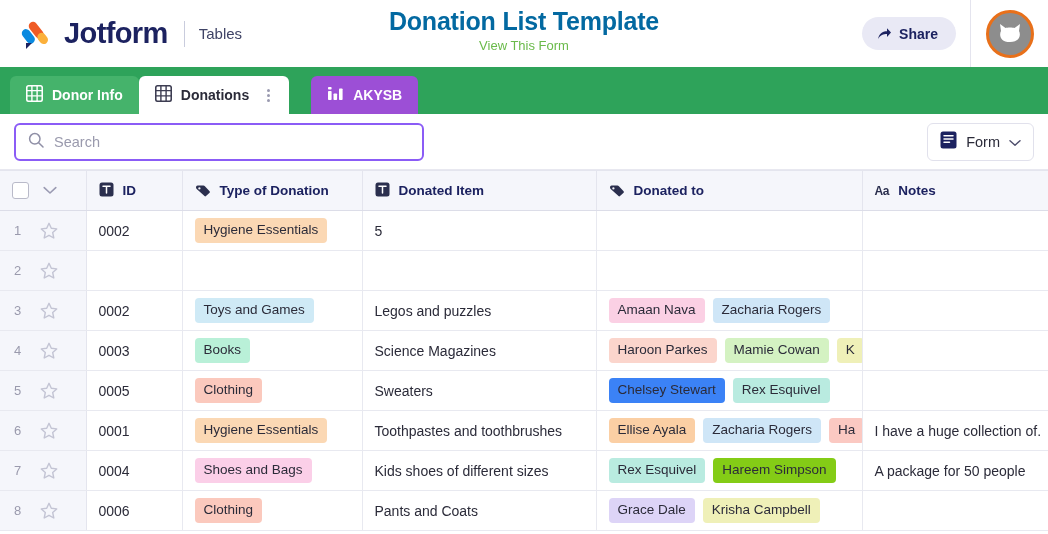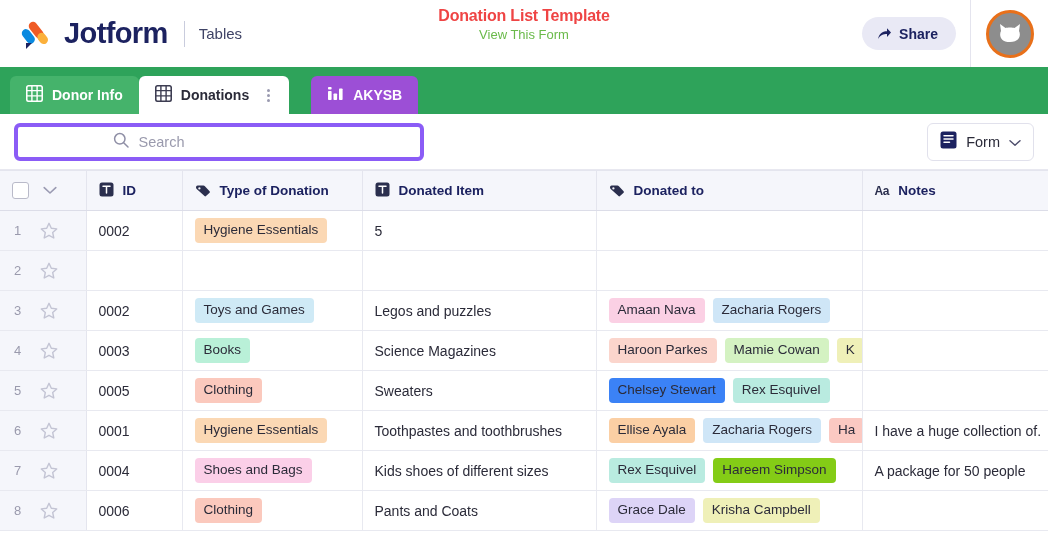--- a/index.html
+++ b/index.html
@@ -29,21 +29,21 @@
   .brand-sep {
     width: 1px; height: 26px; background: #c9ccdd; margin: 0 14px 0 16px;
   }
   .brand-sub { font-size: 15px; color: #3f4366; }
 
   .title-wrap {
     position: absolute; left: 0; right: 0; top: 7px;
     text-align: center; pointer-events: none;
   }
   .doc-title {
-    font-size: 16px; font-weight: bold; color: #ef4444;
+    font-size: 25px; font-weight: bold; color: #0369a1;
     letter-spacing: -0.2px;
   }
   .doc-sub {
     font-size: 13px; color: #6aba4a; margin-top: 2px; pointer-events: auto;
     display: inline-block;
   }
 
   .topbar-right {
     margin-left: auto; display: flex; align-items: center; height: 100%;
   }
@@ -90,22 +90,22 @@
   .tab .dots i { width: 3px; height: 3px; border-radius: 50%; background: #9a9ab0; display: block; }
 
   
   .toolbar {
     height: 56px; background: #ffffff;
     display: flex; align-items: center;
     padding: 0 14px; border-bottom: 1px solid #e8e8f0;
   }
   .searchwrap {
     display: flex; align-items: center;
-    border: 4px solid #8b5cf6; border-radius: 6px;
-    height: 38px; width: 410px; overflow: hidden; flex-direction: column;
+    border: 2px solid #8b5cf6; border-radius: 6px;
+    height: 38px; width: 410px; overflow: hidden;
   }
   .searchbox {
     flex: 1; display: flex; align-items: center; gap: 10px;
     padding: 0 12px; height: 100%;
   }
   .search-input {
     border: none; outline: none; font-size: 14.5px;
     color: #2b2b39; width: 100%; background: transparent;
     font-family: "Liberation Sans", sans-serif;
   }

